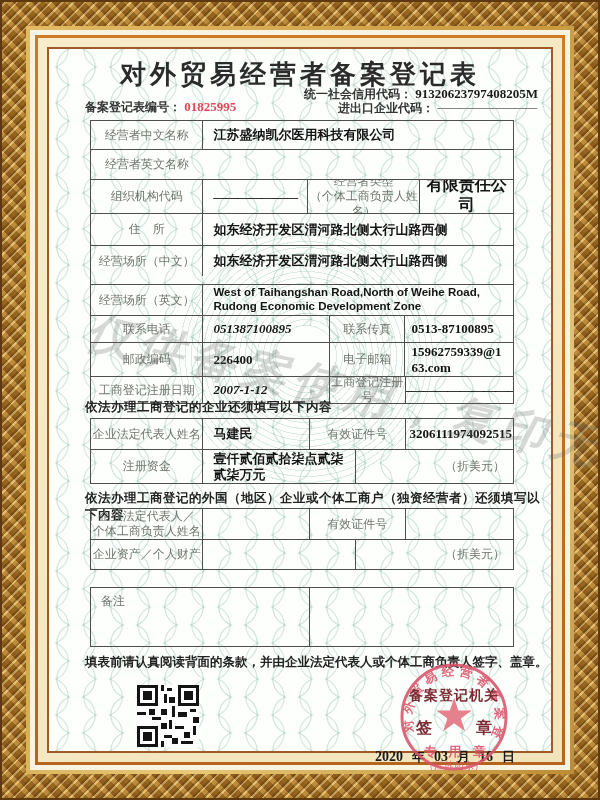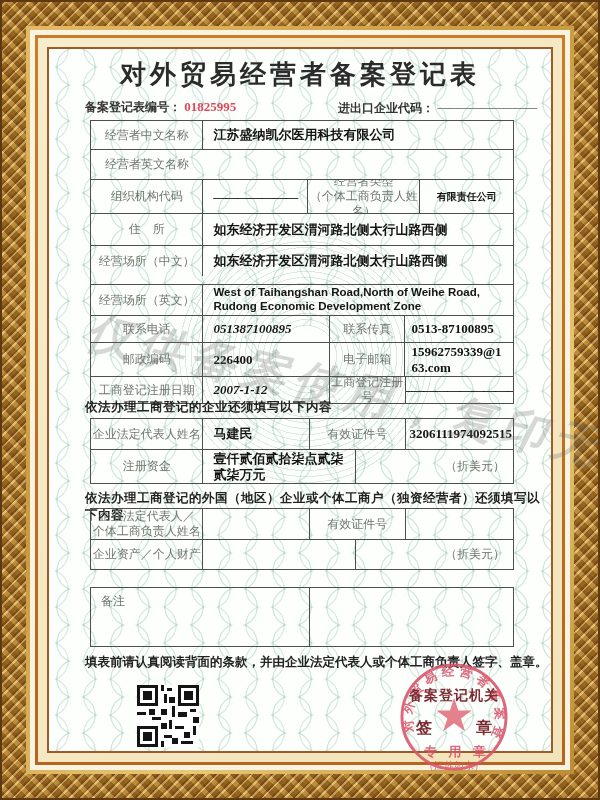--- a/index.html
+++ b/index.html
@@ -78,20 +78,24 @@
   <div class="layer l-pale"></div>
   <div class="layer l-orange"></div>
   <div class="layer l-cream"></div>
   <div class="layer l-dark"></div>
 
   <div class="layer doc">
     <div class="rosette"></div>
 
     <div class="title">对外贸易经营者备案登记表</div>
 
+    <div class="codeline credit">
+      <span>统一社会信用代码：</span>
+      <span class="mono-val">91320623797408205M</span>
+    </div>
     <div class="codeline iecode">
       <span>进出口企业代码：</span>
       <span class="dashes">—————————</span>
     </div>
     <div class="codeline serial">
       <span>备案登记表编号：</span>
       <span class="mono-val red-val">01825995</span>
     </div>
 
     <div class="tbl" style="top:71px;">
@@ -102,21 +106,21 @@
       <div class="trow" style="height:30px;">
         <div class="cell lab" style="width:112px;">经营者英文名称</div>
       </div>
       <div class="trow" style="height:34px;">
         <div class="cell lab" style="width:112px;">组织机构代码</div>
         <div class="cell val val-c dashes" style="width:105px;">———————</div>
         <div class="cell lab" style="width:113px;">
           <span>经营者类型</span>
           <span>（个体工商负责人姓名）</span>
         </div>
-        <div class="cell val val-c" style="width:94px;font-size:10px;">有限责任公司</div>
+        <div class="cell val val-c" style="width:94px;font-size:16px;font-family:Liberation Mono, monospace;">有限责任公司</div>
       </div>
       <div class="trow" style="height:32px;">
         <div class="cell lab" style="width:112px;">住　所</div>
         <div class="cell val" style="width:312px;">如东经济开发区渭河路北侧太行山路西侧</div>
       </div>
       <div class="trow" style="height:31px;">
         <div class="cell lab" style="width:112px;">经营场所（中文）</div>
         <div class="cell val" style="width:312px;">如东经济开发区渭河路北侧太行山路西侧</div>
       </div>
       <div class="trow" style="height:31px;margin-top:8px;">
@@ -235,16 +239,24 @@
       <text font-size="12.5" fill="#d9536a" letter-spacing="4.5" font-weight="bold">
         <textPath href="#arc" startOffset="1%">对外贸易经营者备案登记</textPath>
       </text>
       <text x="58" y="72" font-size="46" text-anchor="middle" fill="#e2707e">★</text>
       <text x="61" y="97" font-size="13" text-anchor="middle" fill="#d9536a" font-weight="bold" letter-spacing="4">专 用 章</text>
       <text x="58" y="110" font-size="10" text-anchor="middle" fill="#d9536a">（江苏如东）</text>
     </svg>
     <div class="seal-text seal-agency">备案登记机关</div>
     <div class="seal-text seal-sign">签　章</div>
 
+    <div class="dateline">
+      <span class="num">2020</span>
+      <span>年</span>
+      <span class="num">03</span>
+      <span>月</span>
+      <span class="num">16</span>
+      <span>日</span>
+    </div>
 
     <div class="watermark">仅供备案使用，复印无效</div>
   </div>
 </div>
 
 </body></html>

